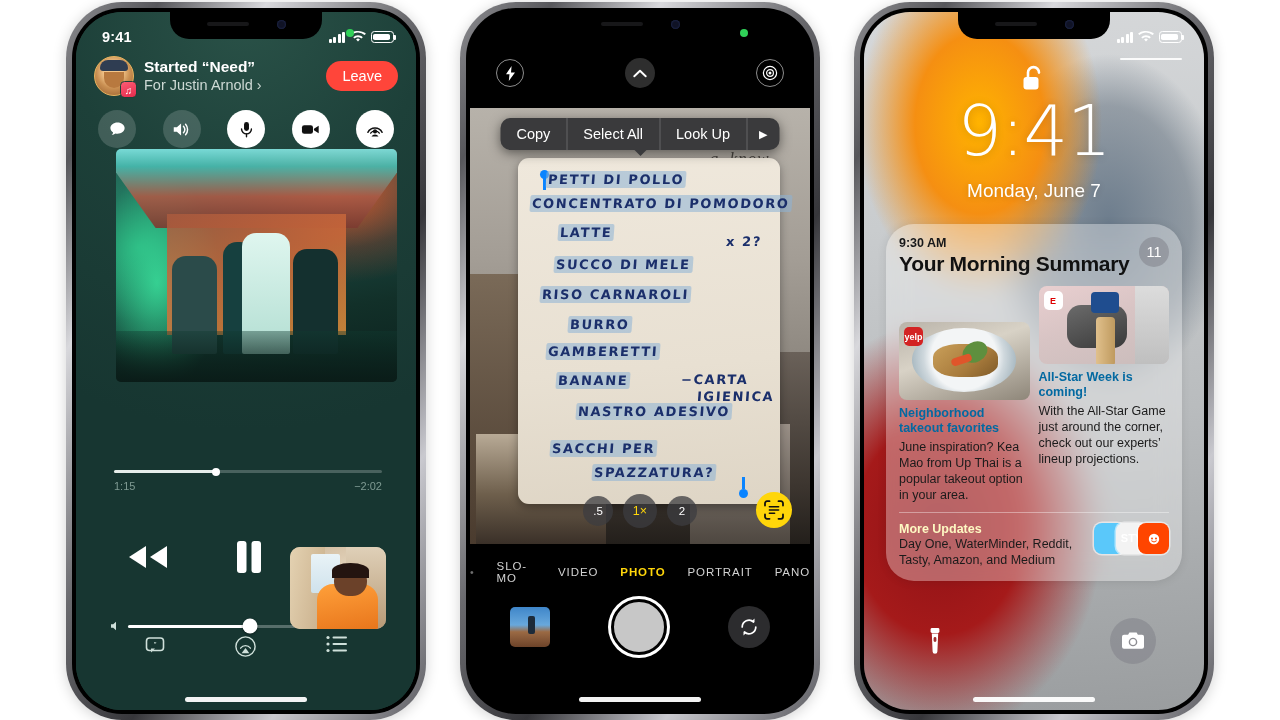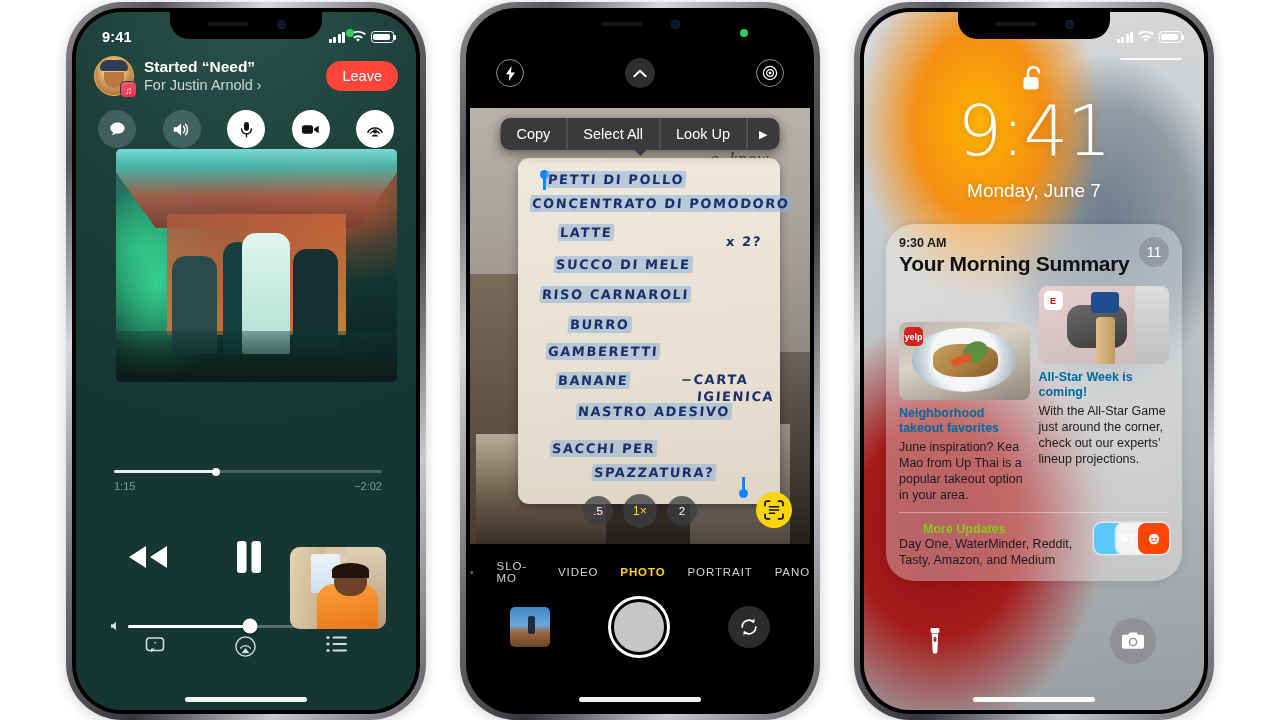--- a/index.html
+++ b/index.html
@@ -308,21 +308,21 @@
      background:#1f4d8f; }
   .appicon { position:absolute; left:5px; top:5px; width:19px;height:19px;border-radius:5px;
      display:flex; align-items:center; justify-content:center; font-size:9px; font-weight:bold; color:#fff; }
   .yelp { background:#d32323; }
   .espn { background:#fff; color:#d00; }
   .card h4 { font-size: 12.5px; color:#0369a1; margin-top: 6px; line-height: 1.22; font-weight:bold; }
   .card p { font-size: 12.5px; color:#1b1b1b; margin-top: 2px; line-height: 1.28; }
 
   .more { margin-top: 9px; padding: 9px 0 12px 0; border-top: 1px solid rgba(255,255,255,.38);
      position:relative; }
-  .more h5 { font-size:12.5px; color:#84cc16; font-weight:bold;margin-left:24px; }
+  .more h5 { font-size:12.5px; color:#fef9c3; font-weight:bold; }
   .more p { font-size:12.5px; color:#1b1b1b; line-height:1.32; width: 74%; }
   .more .icons { position:absolute; right: 0; top: 10px; display:flex; }
   .more .ico { width:31px;height:31px;border-radius:8px; margin-left:-9px;
      box-shadow: 0 0 0 1.5px rgba(255,255,255,.55); display:flex;align-items:center;justify-content:center;
      font-size:11px; font-weight:bold; color:#fff; }
   .ico-reddit { background:#ff4500; }
   .ico-tasty { background:#f3f3f3; color:#222; font-size:9px; }
   .ico-blue { background:#5ac8fa; }
 
   .ls-bottom { position:absolute; bottom: 46px; left:0; right:0; z-index:14;

